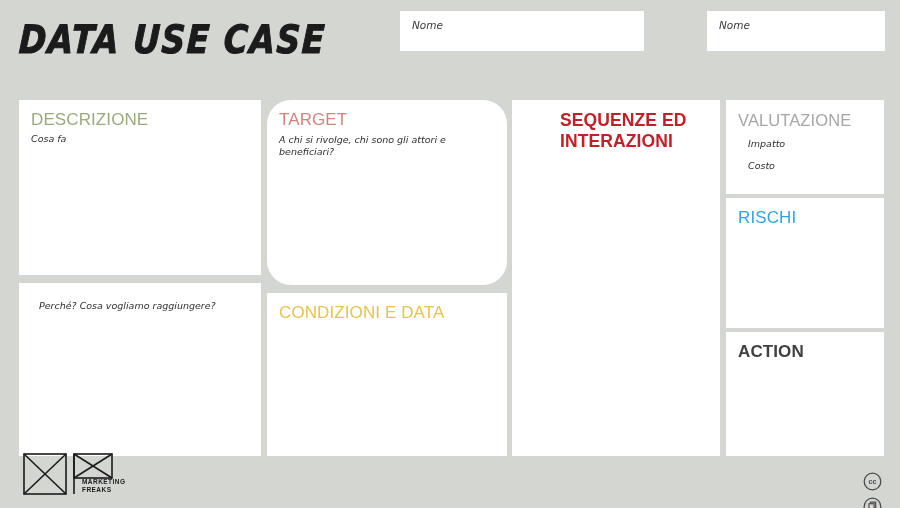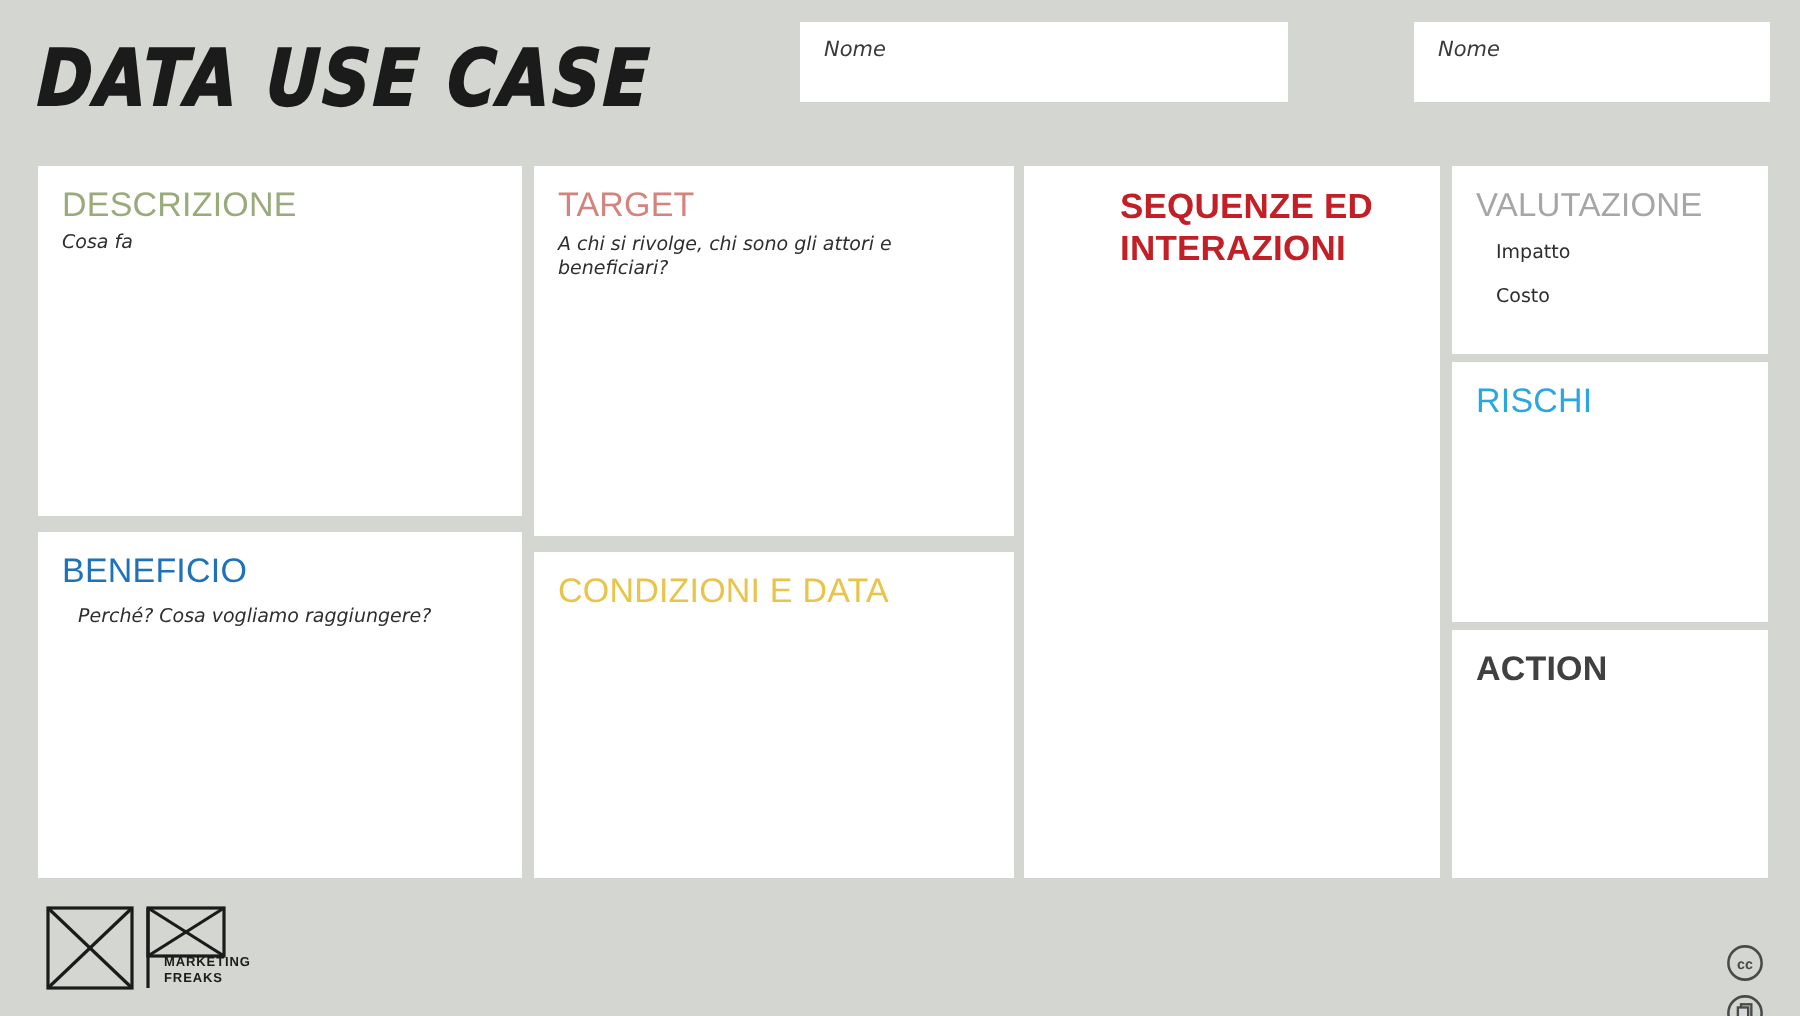--- a/index.html
+++ b/index.html
@@ -56,37 +56,37 @@
     font-style: italic;
     font-size: 10.5px;
     color: #3a3a3a;
     line-height: 12px;
   }
 
   
   .board {
     position: absolute;
     left: 0;
-    top: 79px;
+    top: 96px;
     width: 852px;
     height: 360px;
   }
 
   .card {
     position: absolute;
     background: #ffffff;
     padding: 10px 12px;
     overflow: hidden;
   }
 
   
   .card-descrizione { left: 19px;  top: 4px;   width: 242px; height: 175px; }
   .card-beneficio   { left: 19px;  top: 187px; width: 242px; height: 173px; }
   
-  .card-target      { left: 267px; top: 4px;   width: 240px; height: 185px; }
+  .card-target      { left: 267px; top: 4px;   width: 240px; height: 185px; border-radius: 24px; }
   .card-condizioni  { left: 267px; top: 197px; width: 240px; height: 163px; }
   
   .card-sequenze    { left: 512px; top: 4px;   width: 208px; height: 356px; padding-left: 48px; }
   
   .card-valutazione { left: 726px; top: 4px;   width: 158px; height: 94px;  }
   .card-rischi      { left: 726px; top: 102px; width: 158px; height: 130px; }
   .card-action      { left: 726px; top: 236px; width: 158px; height: 124px; }
 
   .card-heading {
     font-family: "Liberation Sans", sans-serif;
@@ -110,20 +110,21 @@
     line-height: 12px;
     color: #2e2e2e;
     margin-top: 3px;
     white-space: pre-line;
   }
   .card-beneficio .card-sub { margin-left: 8px; margin-top: 7px; }
   .card-target .card-sub { margin-top: 4px; }
 
   .val-sub {
     font-family: "DejaVu Sans", sans-serif;
+    font-style: italic;
     font-size: 9.5px;
     color: #2e2e2e;
     margin-left: 10px;
   }
   .val-sub.first { margin-top: 8px; }
   .val-sub.second { margin-top: 11px; }
 
   
   .footer {
     position: absolute;
@@ -184,21 +185,20 @@
 </div>
 
 <div class="board">
 
   <div class="card card-descrizione">
     <div class="card-heading" style="color: rgb(154, 171, 123);">DESCRIZIONE</div>
     <div class="card-sub">Cosa fa</div>
   </div>
 
   <div class="card card-beneficio">
-    <div class="card-heading" style="color: rgb(31, 114, 184);">BENEFICIO</div>
     <div class="card-sub">Perché? Cosa vogliamo raggiungere?</div>
   </div>
 
   <div class="card card-target">
     <div class="card-heading" style="color: rgb(212, 132, 125);">TARGET</div>
     <div class="card-sub">A chi si rivolge, chi sono gli attori e
 beneficiari?</div>
   </div>
 
   <div class="card card-condizioni">

